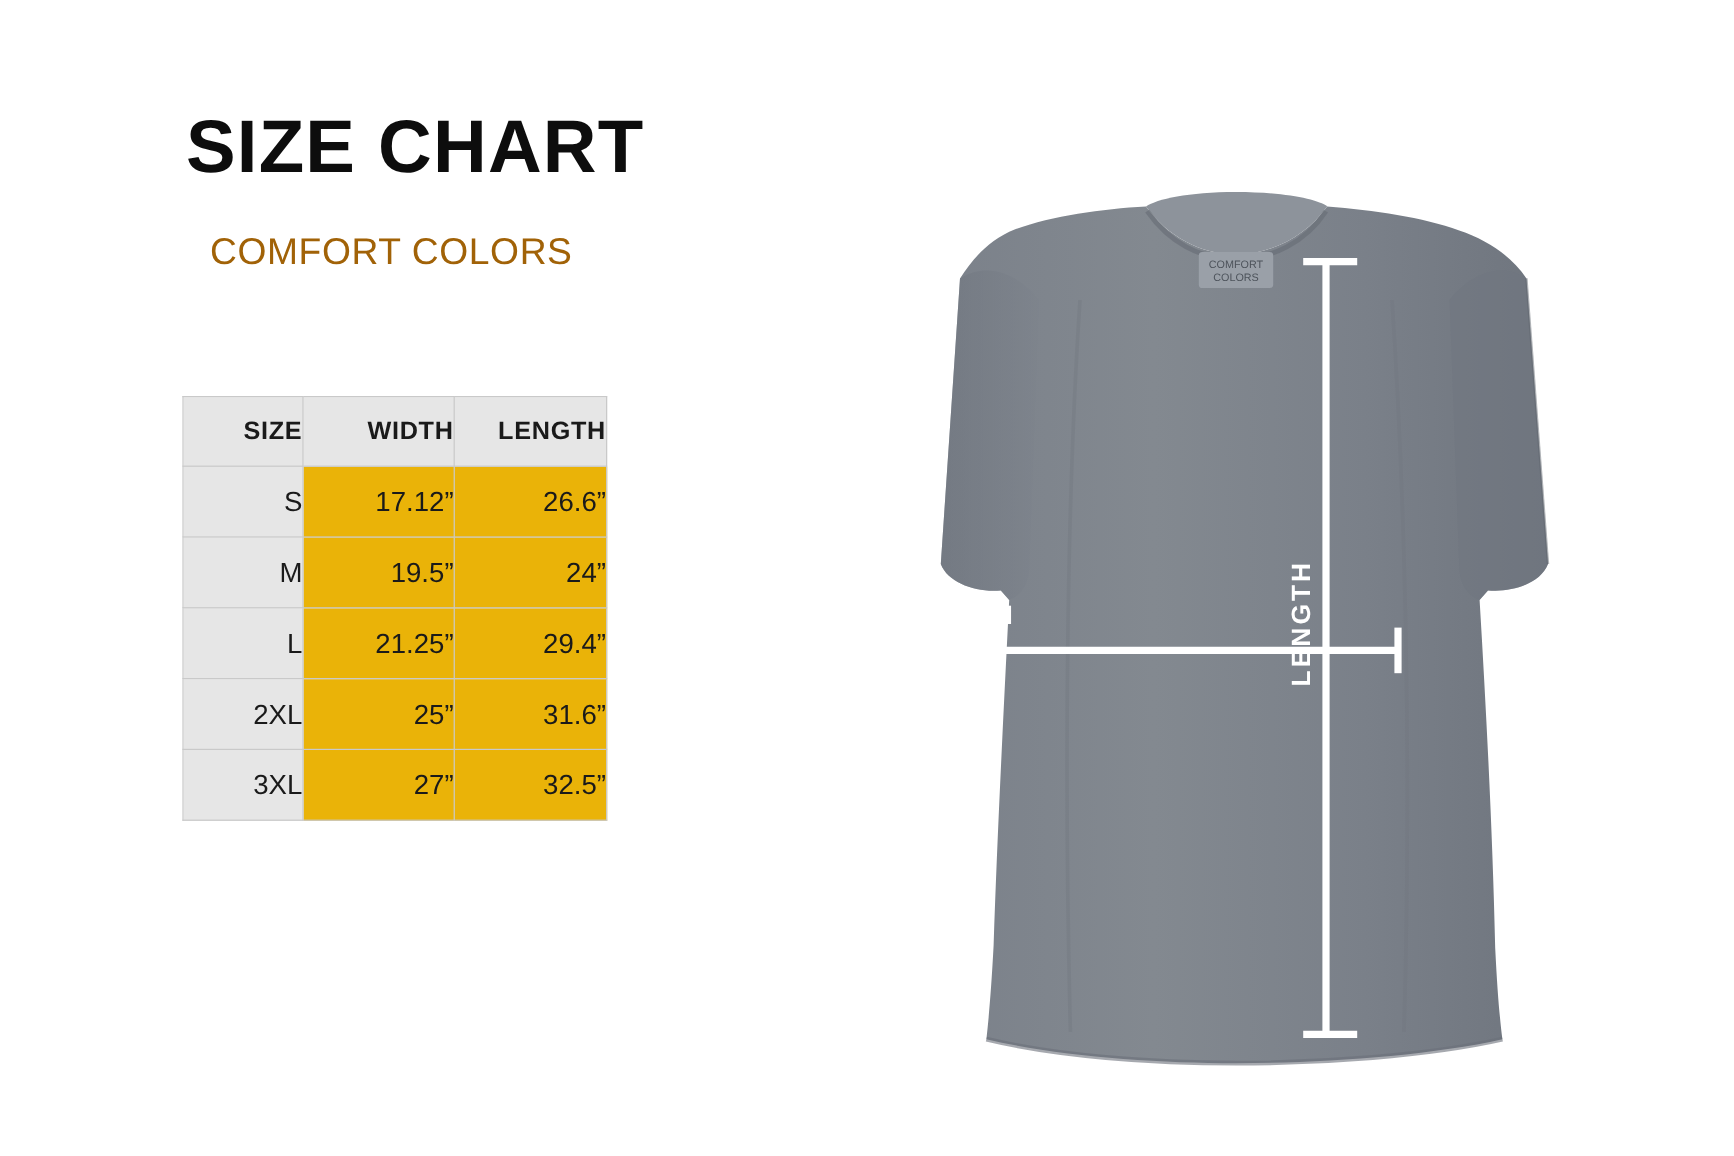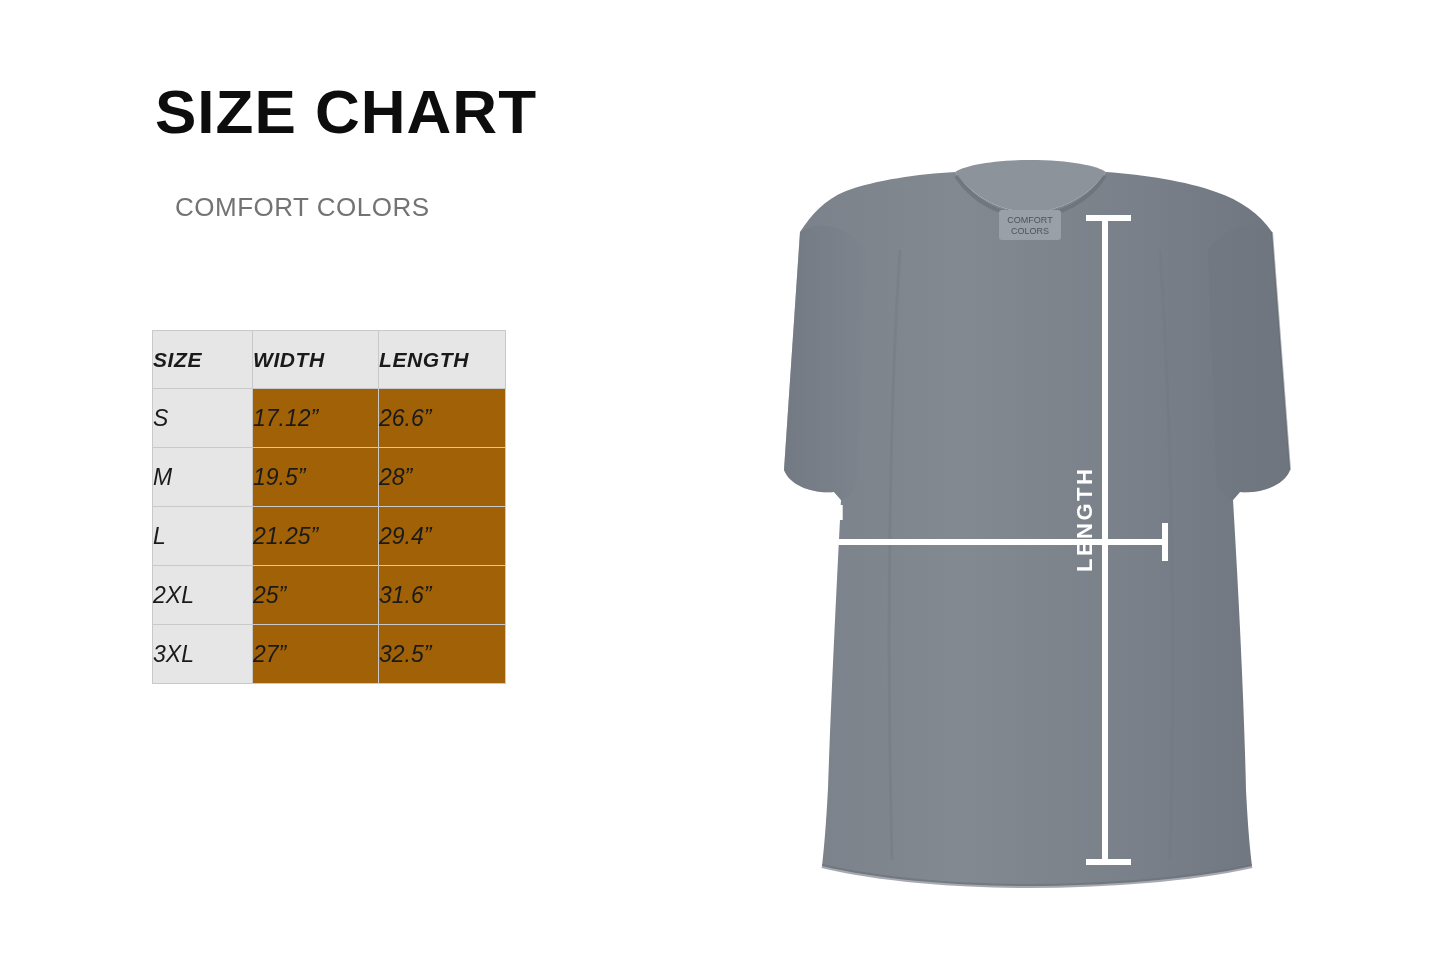--- a/index.html
+++ b/index.html
@@ -21,36 +21,36 @@
     position: absolute;
     left: 0;
     top: 0;
     width: 620px;
     height: 963px;
   }
 
   #page-title {
     position: absolute;
     left: 155px;
-    top: 81px;
+    top: 92px;
     font-size: 62px;
     font-weight: 700;
     letter-spacing: 1px;
     line-height: 1;
     color: #0d0d0d;
   }
 
   #brand-name {
     position: absolute;
     left: 175px;
     top: 192px;
-    font-size: 26px;
+    font-size: 31px;
     font-weight: 400;
     letter-spacing: 0.5px;
-    color: #737373;
+    color: #a16207;
   }
 
   #product-name {
     position: absolute;
     left: 168px;
     top: 238px;
     font-size: 29px;
     font-weight: 400;
     letter-spacing: 0.2px;
     color: #1a1a1a;
@@ -66,40 +66,39 @@
     table-layout: fixed;
   }
   #size-table col.c-size   { width: 100px; }
   #size-table col.c-width  { width: 126px; }
   #size-table col.c-length { width: 127px; }
 
   #size-table th,
   #size-table td {
     border: 1px solid #c9c9c9;
     height: 58px;
-    text-align: left;
+    text-align: right;
     vertical-align: middle;
     font-size: 23px;
     font-weight: 400;
     color: #1a1a1a;
     padding: 0;
-    font-style: italic;
   }
   #size-table thead th {
     font-weight: 700;
     font-size: 21px;
     letter-spacing: 0.6px;
     background: #e6e6e6;
     height: 57px;
   }
   #size-table tbody td.size-cell {
     background: #e6e6e6;
   }
   #size-table tbody td.val-cell {
-    background: #a16207;
+    background: #eab308;
   }
 
   
   #shirt-panel {
     position: absolute;
     left: 600px;
     top: 0;
     width: 845px;
     height: 775px;
   }
@@ -154,21 +153,21 @@
     </thead>
     <tbody>
       <tr>
         <td class="size-cell">S</td>
         <td class="val-cell">17.12”</td>
         <td class="val-cell">26.6”</td>
       </tr>
       <tr>
         <td class="size-cell">M</td>
         <td class="val-cell">19.5”</td>
-        <td class="val-cell">28”</td>
+        <td class="val-cell">24”</td>
       </tr>
       <tr>
         <td class="size-cell">L</td>
         <td class="val-cell">21.25”</td>
         <td class="val-cell">29.4”</td>
       </tr>
       <tr>
         <td class="size-cell">2XL</td>
         <td class="val-cell">25”</td>
         <td class="val-cell">31.6”</td>

